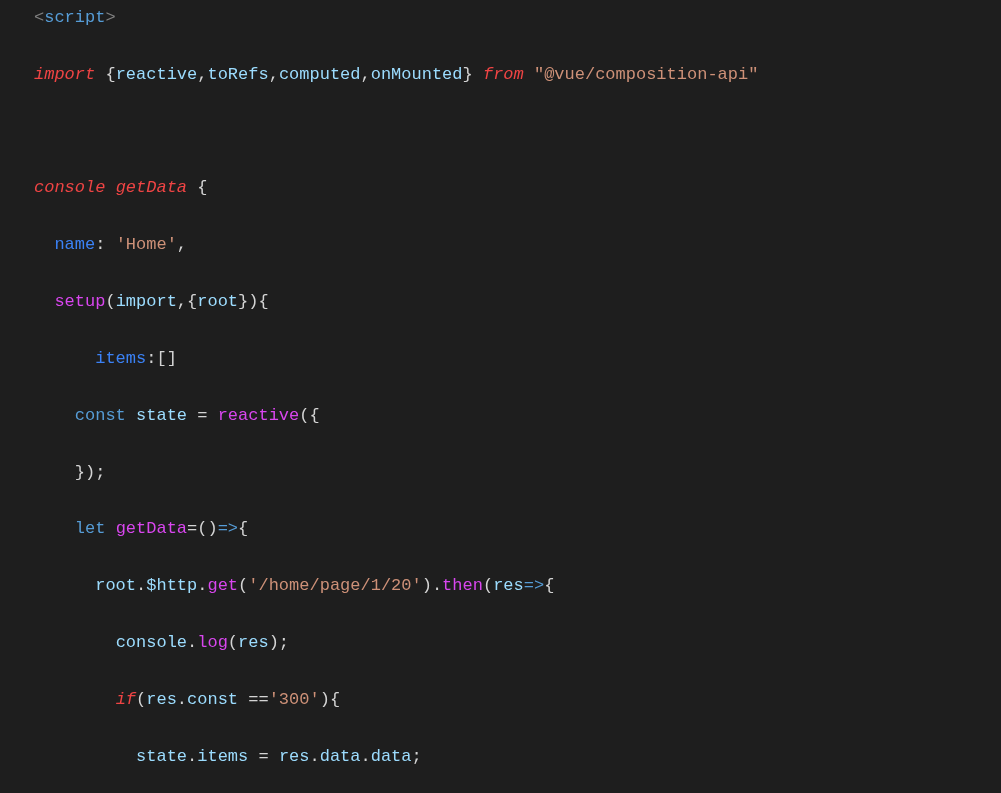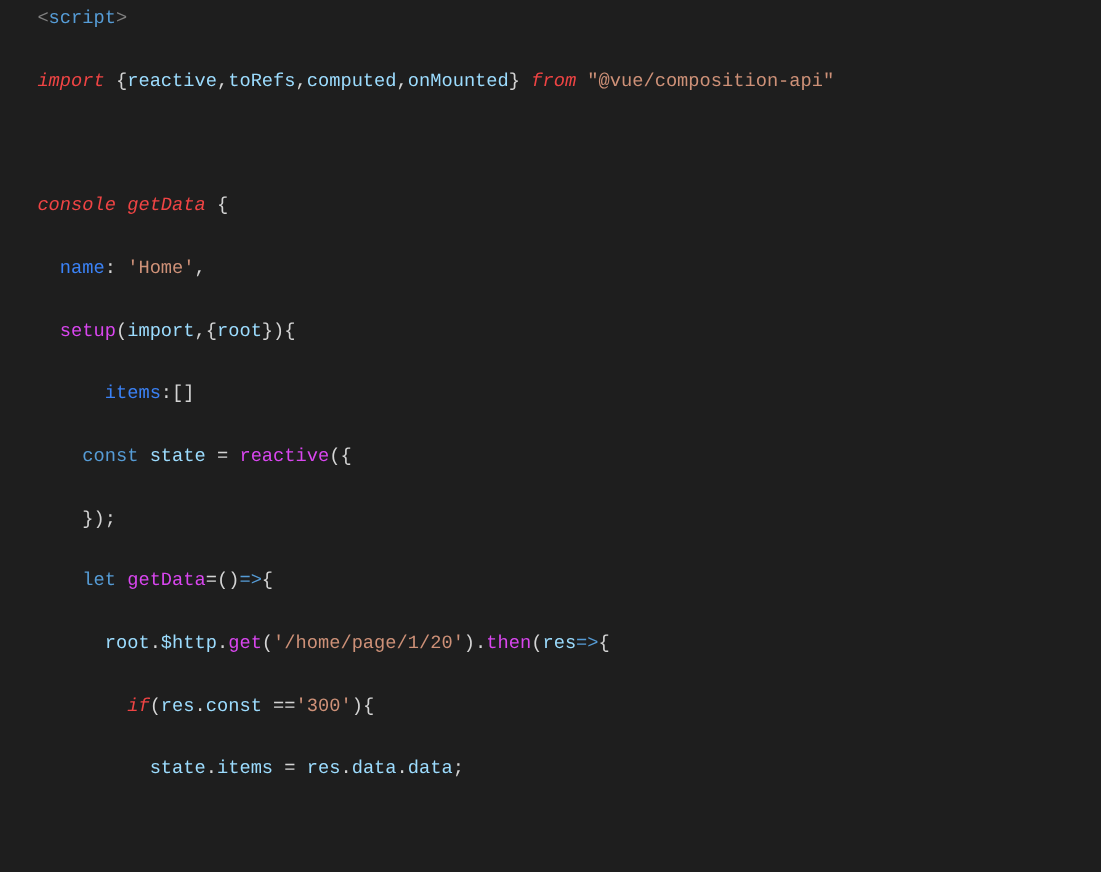--- a/index.html
+++ b/index.html
@@ -37,20 +37,21 @@
 <span class="line"><span class="tok-keyword">import</span><span class="tok-plain"> {</span><span class="tok-ident">reactive</span><span class="tok-plain">,</span><span class="tok-ident">toRefs</span><span class="tok-plain">,</span><span class="tok-ident">computed</span><span class="tok-plain">,</span><span class="tok-ident">onMounted</span><span class="tok-plain">} </span><span class="tok-keyword">from</span><span class="tok-plain"> </span><span class="tok-string">"@vue/composition-api"</span></span>
 <span class="line">&nbsp;</span>
 <span class="line"><span class="tok-keyword">console</span><span class="tok-plain"> </span><span class="tok-keyword">getData</span><span class="tok-plain"> {</span></span>
 <span class="line"><span class="tok-plain">  </span><span class="tok-prop">name</span><span class="tok-plain">: </span><span class="tok-string">'Home'</span><span class="tok-plain">,</span></span>
 <span class="line"><span class="tok-plain">  </span><span class="tok-func">setup</span><span class="tok-plain">(</span><span class="tok-ident">import</span><span class="tok-plain">,{</span><span class="tok-ident">root</span><span class="tok-plain">}){</span></span>
 <span class="line"><span class="tok-plain">      </span><span class="tok-prop">items</span><span class="tok-plain">:[]</span></span>
 <span class="line"><span class="tok-plain">    </span><span class="tok-const">const</span><span class="tok-plain"> </span><span class="tok-ident">state</span><span class="tok-plain"> = </span><span class="tok-func">reactive</span><span class="tok-plain">({</span></span>
 <span class="line"><span class="tok-plain">    });</span></span>
 <span class="line"><span class="tok-plain">    </span><span class="tok-const">let</span><span class="tok-plain"> </span><span class="tok-func">getData</span><span class="tok-plain">=()</span><span class="tok-const">=&gt;</span><span class="tok-plain">{</span></span>
 <span class="line"><span class="tok-plain">      </span><span class="tok-ident">root</span><span class="tok-plain">.</span><span class="tok-ident">$http</span><span class="tok-plain">.</span><span class="tok-func">get</span><span class="tok-plain">(</span><span class="tok-string">'/home/page/1/20'</span><span class="tok-plain">).</span><span class="tok-func">then</span><span class="tok-plain">(</span><span class="tok-ident">res</span><span class="tok-const">=&gt;</span><span class="tok-plain">{</span></span>
+<span class="line"><span class="tok-plain">        </span><span class="tok-ident">console</span><span class="tok-plain">.</span><span class="tok-func">log</span><span class="tok-plain">(</span><span class="tok-ident">res</span><span class="tok-plain">);</span></span>
 <span class="line"><span class="tok-plain">        </span><span class="tok-keyword">if</span><span class="tok-plain">(</span><span class="tok-ident">res</span><span class="tok-plain">.</span><span class="tok-ident">const</span><span class="tok-plain"> ==</span><span class="tok-string">'300'</span><span class="tok-plain">){</span></span>
 <span class="line"><span class="tok-plain">          </span><span class="tok-ident">state</span><span class="tok-plain">.</span><span class="tok-ident">items</span><span class="tok-plain"> = </span><span class="tok-ident">res</span><span class="tok-plain">.</span><span class="tok-ident">data</span><span class="tok-plain">.</span><span class="tok-ident">data</span><span class="tok-plain">;</span></span>
 
 
 
 
 
 
 
 

